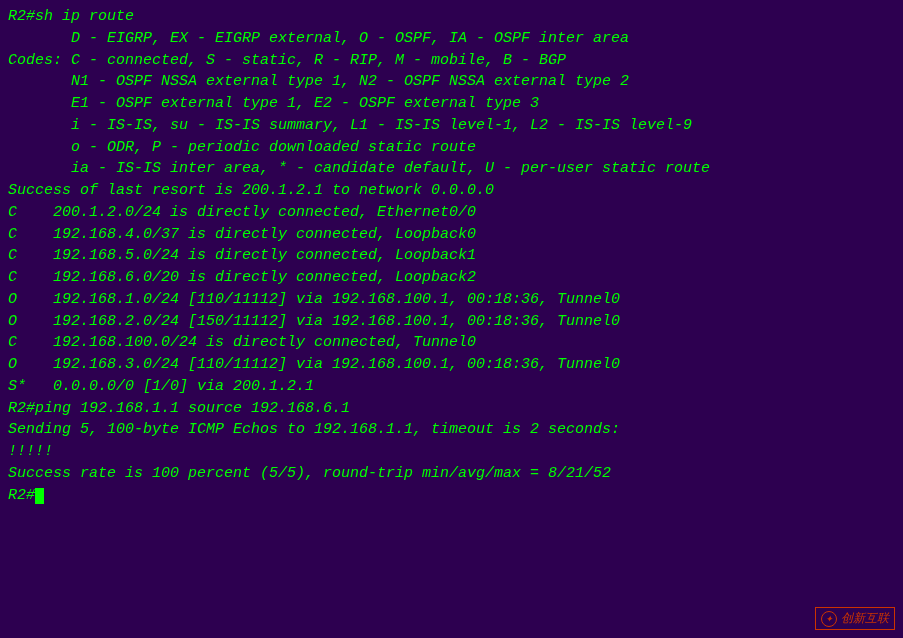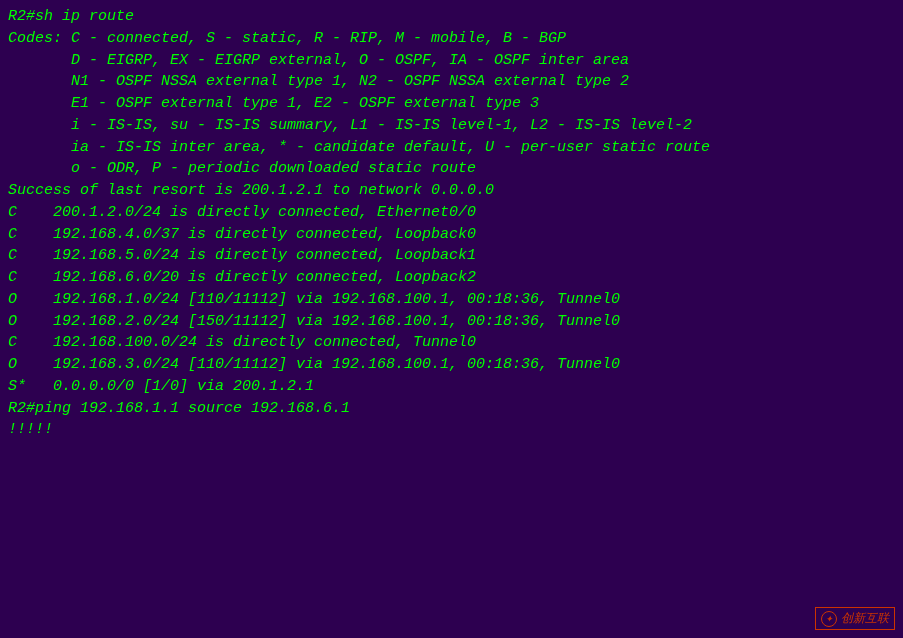--- a/index.html
+++ b/index.html
@@ -61,40 +61,43 @@
       font-size: 9px;
       color: #cc3300;
     }
   </style>
 </head>
 <body>
 
 <div id="terminal">
   <div id="lines-container">
       <span class="line">R2#sh ip route</span>
+      <span class="line">       D - EIGRP, EX - EIGRP external, O - OSPF, IA - OSPF inter area</span>
       <span class="line">Codes: C - connected, S - static, R - RIP, M - mobile, B - BGP</span>
-      <span class="line">       D - EIGRP, EX - EIGRP external, O - OSPF, IA - OSPF inter area</span>
       <span class="line">       N1 - OSPF NSSA external type 1, N2 - OSPF NSSA external type 2</span>
       <span class="line">       E1 - OSPF external type 1, E2 - OSPF external type 3</span>
-      <span class="line">       i - IS-IS, su - IS-IS summary, L1 - IS-IS level-1, L2 - IS-IS level-2</span>
+      <span class="line">       i - IS-IS, su - IS-IS summary, L1 - IS-IS level-1, L2 - IS-IS level-9</span>
+      <span class="line">       o - ODR, P - periodic downloaded static route</span>
       <span class="line">       ia - IS-IS inter area, * - candidate default, U - per-user static route</span>
-      <span class="line">       o - ODR, P - periodic downloaded static route</span>
       <span class="line"></span>
       <span class="line">Success of last resort is 200.1.2.1 to network 0.0.0.0</span>
       <span class="line"></span>
       <span class="line">C    200.1.2.0/24 is directly connected, Ethernet0/0</span>
       <span class="line">C    192.168.4.0/37 is directly connected, Loopback0</span>
       <span class="line">C    192.168.5.0/24 is directly connected, Loopback1</span>
       <span class="line">C    192.168.6.0/20 is directly connected, Loopback2</span>
       <span class="line">O    192.168.1.0/24 [110/11112] via 192.168.100.1, 00:18:36, Tunnel0</span>
       <span class="line">O    192.168.2.0/24 [150/11112] via 192.168.100.1, 00:18:36, Tunnel0</span>
       <span class="line">C    192.168.100.0/24 is directly connected, Tunnel0</span>
       <span class="line">O    192.168.3.0/24 [110/11112] via 192.168.100.1, 00:18:36, Tunnel0</span>
       <span class="line">S*   0.0.0.0/0 [1/0] via 200.1.2.1</span>
       <span class="line">R2#ping 192.168.1.1 source 192.168.6.1</span>
       <span class="line"></span>
+      <span class="line">Sending 5, 100-byte ICMP Echos to 192.168.1.1, timeout is 2 seconds:</span>
       <span class="line">!!!!!</span>
+      <span class="line">Success rate is 100 percent (5/5), round-trip min/avg/max = 8/21/52</span>
+      <span class="line">R2#<span class="cursor"></span></span>
     </div>
   <div class="watermark">
     <span class="watermark-icon">✦</span>
     <span>创新互联</span>
   </div>
 </div>
 
 </body></html>

